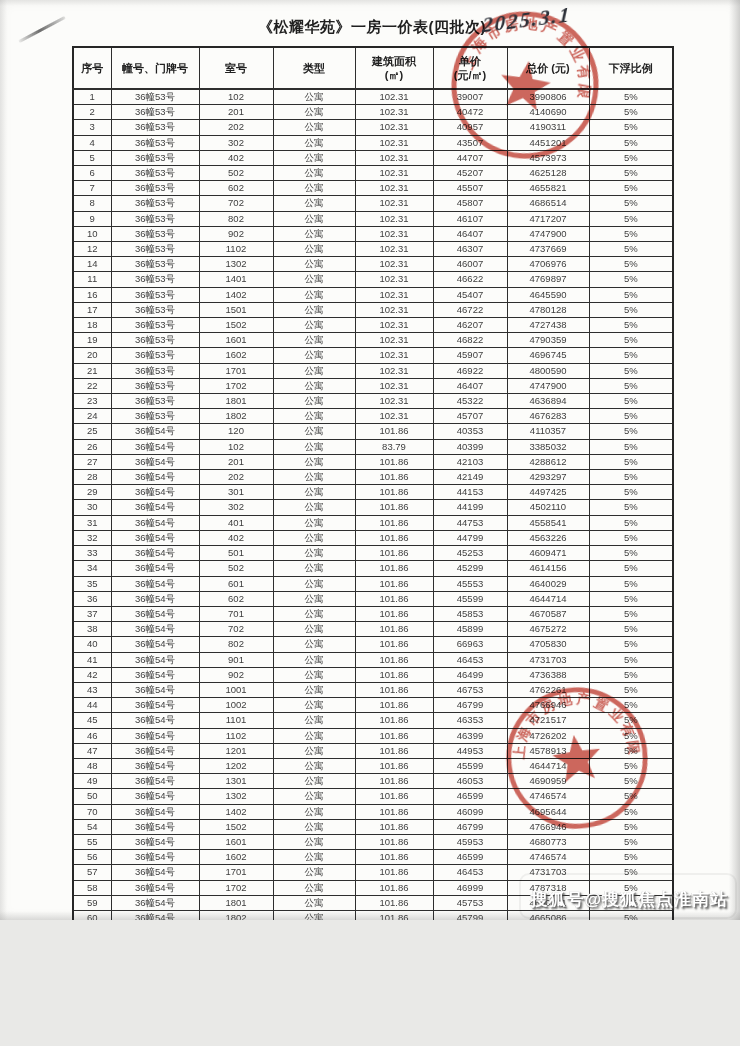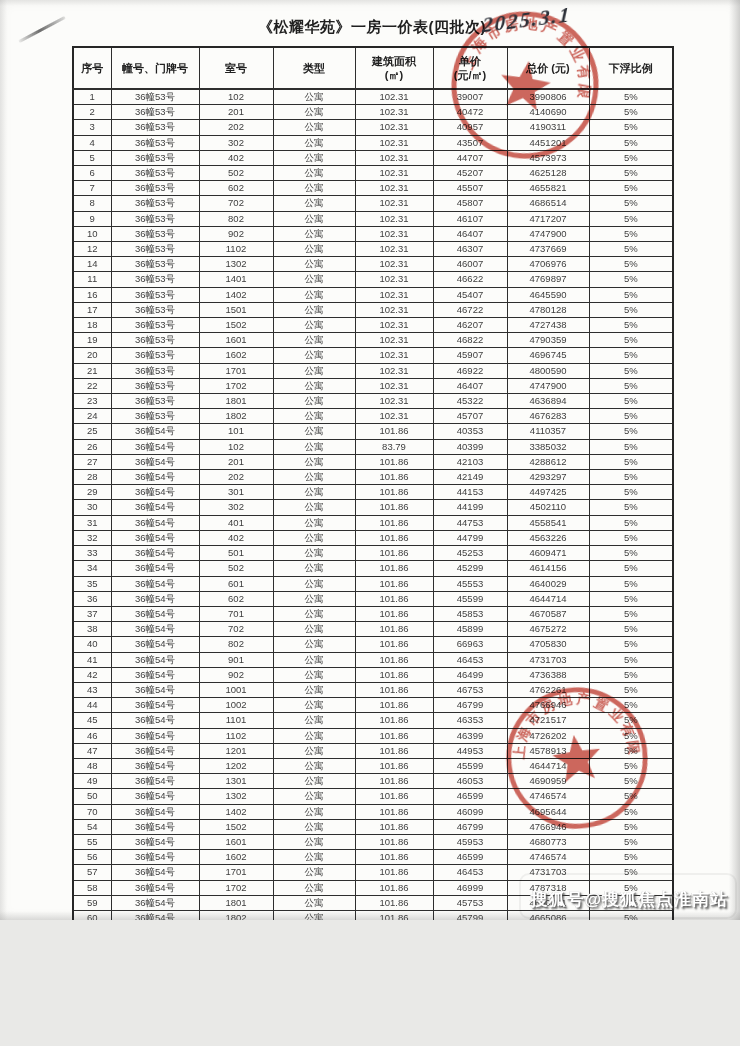--- a/index.html
+++ b/index.html
@@ -295,21 +295,21 @@
           <td>1802</td>
           <td>公寓</td>
           <td>102.31</td>
           <td>45707</td>
           <td>4676283</td>
           <td>5%</td>
         </tr>
         <tr>
           <td>25</td>
           <td>36幢54号</td>
-          <td>101</td>
+          <td>120</td>
           <td>公寓</td>
           <td>101.86</td>
           <td>40353</td>
           <td>4110357</td>
           <td>5%</td>
         </tr>
         <tr>
           <td>26</td>
           <td>36幢54号</td>
           <td>102</td>

